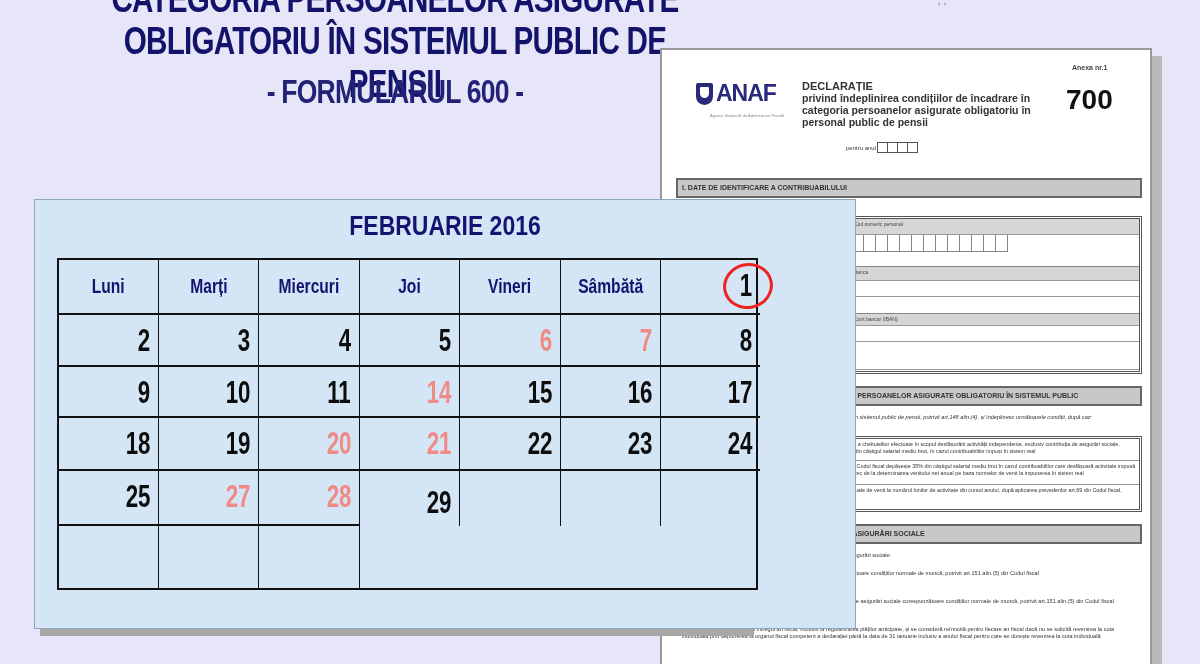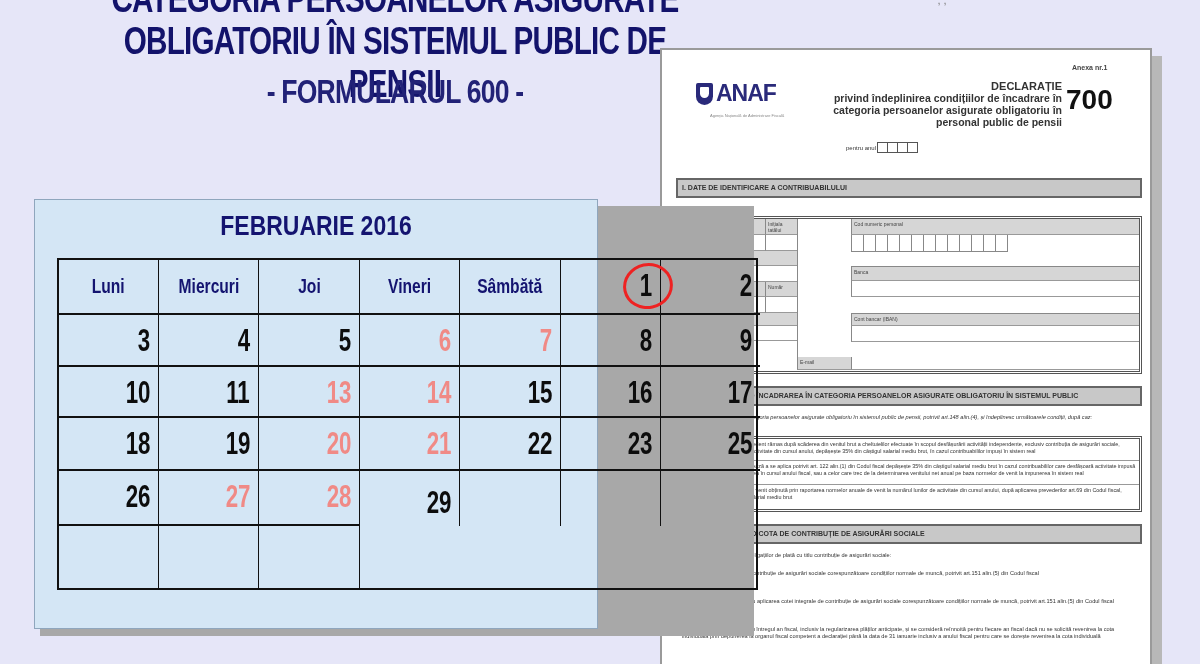--- a/index.html
+++ b/index.html
@@ -25,21 +25,21 @@
   .form {
     position:absolute; left: 660px; top: 48px; width: 492px; height: 630px;
     background: #fff; border: 2px solid #9a9a9a;
     font-family: "Liberation Sans", sans-serif; color:#222;
   }
   .anaf-logo { position:absolute; left: 34px; top: 30px; display:flex; align-items:center; gap:3px; }
   .anaf-shield { width: 17px; height: 22px; background:#2a2a7a; border-radius: 2px 2px 9px 9px; position:relative; }
   .anaf-shield::after { content:""; position:absolute; left:4px; top:4px; width:9px; height:11px; background:#fff; border-radius: 1px 1px 5px 5px; }
   .anaf-text { font-size: 23px; font-weight: bold; color:#2a2a7a; letter-spacing:-1px; }
   .anaf-sub { position:absolute; left: 48px; top: 63px; font-size: 4px; color:#888; white-space: nowrap; }
-  .decl-title { position:absolute; left: 140px; top: 30px; width: 260px; text-align:right; font-size: 10.5px; font-weight:bold; line-height: 12px; color:#333; }
+  .decl-title { position:absolute; left: 140px; top: 30px; width: 260px; text-align:left; font-size: 10.5px; font-weight:bold; line-height: 12px; color:#333; }
   .decl-title .t1 { font-size: 11px; }
   .anexa { position:absolute; left: 410px; top: 14px; font-size: 7px; font-weight:bold; color:#444; }
   .form-num { position:absolute; left: 404px; top: 34px; font-size: 28px; font-weight:bold; color:#111; }
   .pentru { position:absolute; left: 184px; top: 92px; font-size: 6px; display:flex; align-items:center; gap:2px; color:#333; }
   .yearbox { display:flex; }
   .yearbox span { width: 11px; height: 11px; border: 1px solid #555; margin-left:-1px; }
   .section-bar {
     position:absolute; background:#c8c8c8; border:2px solid #666;
     font-size: 7px; font-weight:bold; padding: 4px 4px; color:#333; white-space: nowrap; overflow:hidden;
   }
@@ -48,21 +48,21 @@
   .cell.shaded { background:#d6d6d6; }
   .cnp-boxes { position:absolute; display:flex; }
   .cnp-boxes span { width: 12px; height: 16px; border-right: 1px solid #888; }
   .txt-small { position:absolute; font-size: 5.6px; line-height: 7px; color:#333; }
   .boxed { position:absolute; border: 3px double #555; }
   .boxed .line { border-bottom: 1px solid #999; font-size: 5.4px; line-height: 7px; color:#333; padding: 2px 2px; }
 
   
   .cal-shadow { position:absolute; left: 40px; top: 206px; width: 714px; height: 430px; background:#a8a8a8; }
   .calendar {
-    position:absolute; left: 34px; top: 199px; width: 564px; height: 430px;
+    position:absolute; left: 34px; top: 199px; width: 822px; height: 430px;
     background: #d4e6f5; border: 1px solid #8fa6bd;
   }
   .cal-title {
     position:absolute; left: 0; top: 10px; width: 100%; text-align:center;
     color:#141470; font-weight:bold; font-size: 28px; transform: scaleX(0.82);
     font-family: "Liberation Sans", sans-serif;
   }
   .cal-grid {
     position:absolute; left: 22px; top: 58px; width: 701px; height: 332px;
     border: 2px solid #111;
@@ -188,20 +188,23 @@
 </div>
 
 <div class="cal-shadow"></div>
 <div class="calendar">
   <div class="cal-title">FEBRUARIE  2016</div>
   <div class="cal-grid">
     <div class="cal-head">
         <span>Luni</span>
       </div>
     <div class="cal-head">
+        <span>Marți</span>
+      </div>
+    <div class="cal-head">
         <span>Miercuri</span>
       </div>
     <div class="cal-head">
         <span>Joi</span>
       </div>
     <div class="cal-head">
         <span>Vineri</span>
       </div>
     <div class="cal-head">
         <span>Sâmbătă</span>
@@ -236,23 +239,20 @@
     <div class="cal-cell">
         <span class="daynum">9</span>
       </div>
     <div class="cal-cell">
         <span class="daynum">10</span>
       </div>
     <div class="cal-cell">
         <span class="daynum">11</span>
       </div>
     <div class="cal-cell">
-        <span class="daynum weekend">13</span>
-      </div>
-    <div class="cal-cell">
         <span class="daynum weekend">14</span>
       </div>
 
     <div class="cal-cell">
         <span class="daynum">15</span>
       </div>
     <div class="cal-cell">
         <span class="daynum">16</span>
       </div>
     <div class="cal-cell">
@@ -271,24 +271,24 @@
         <span class="daynum weekend">21</span>
       </div>
 
     <div class="cal-cell">
         <span class="daynum">22</span>
       </div>
     <div class="cal-cell">
         <span class="daynum">23</span>
       </div>
     <div class="cal-cell">
+        <span class="daynum">24</span>
+      </div>
+    <div class="cal-cell">
         <span class="daynum">25</span>
-      </div>
-    <div class="cal-cell">
-        <span class="daynum">26</span>
       </div>
     <div class="cal-cell">
         <span class="daynum weekend">27</span>
       </div>
     <div class="cal-cell">
         <span class="daynum weekend">28</span>
       </div>
 
     <div class="cal-cell last-row">
         <span class="daynum" style="top:14px;">29</span>

